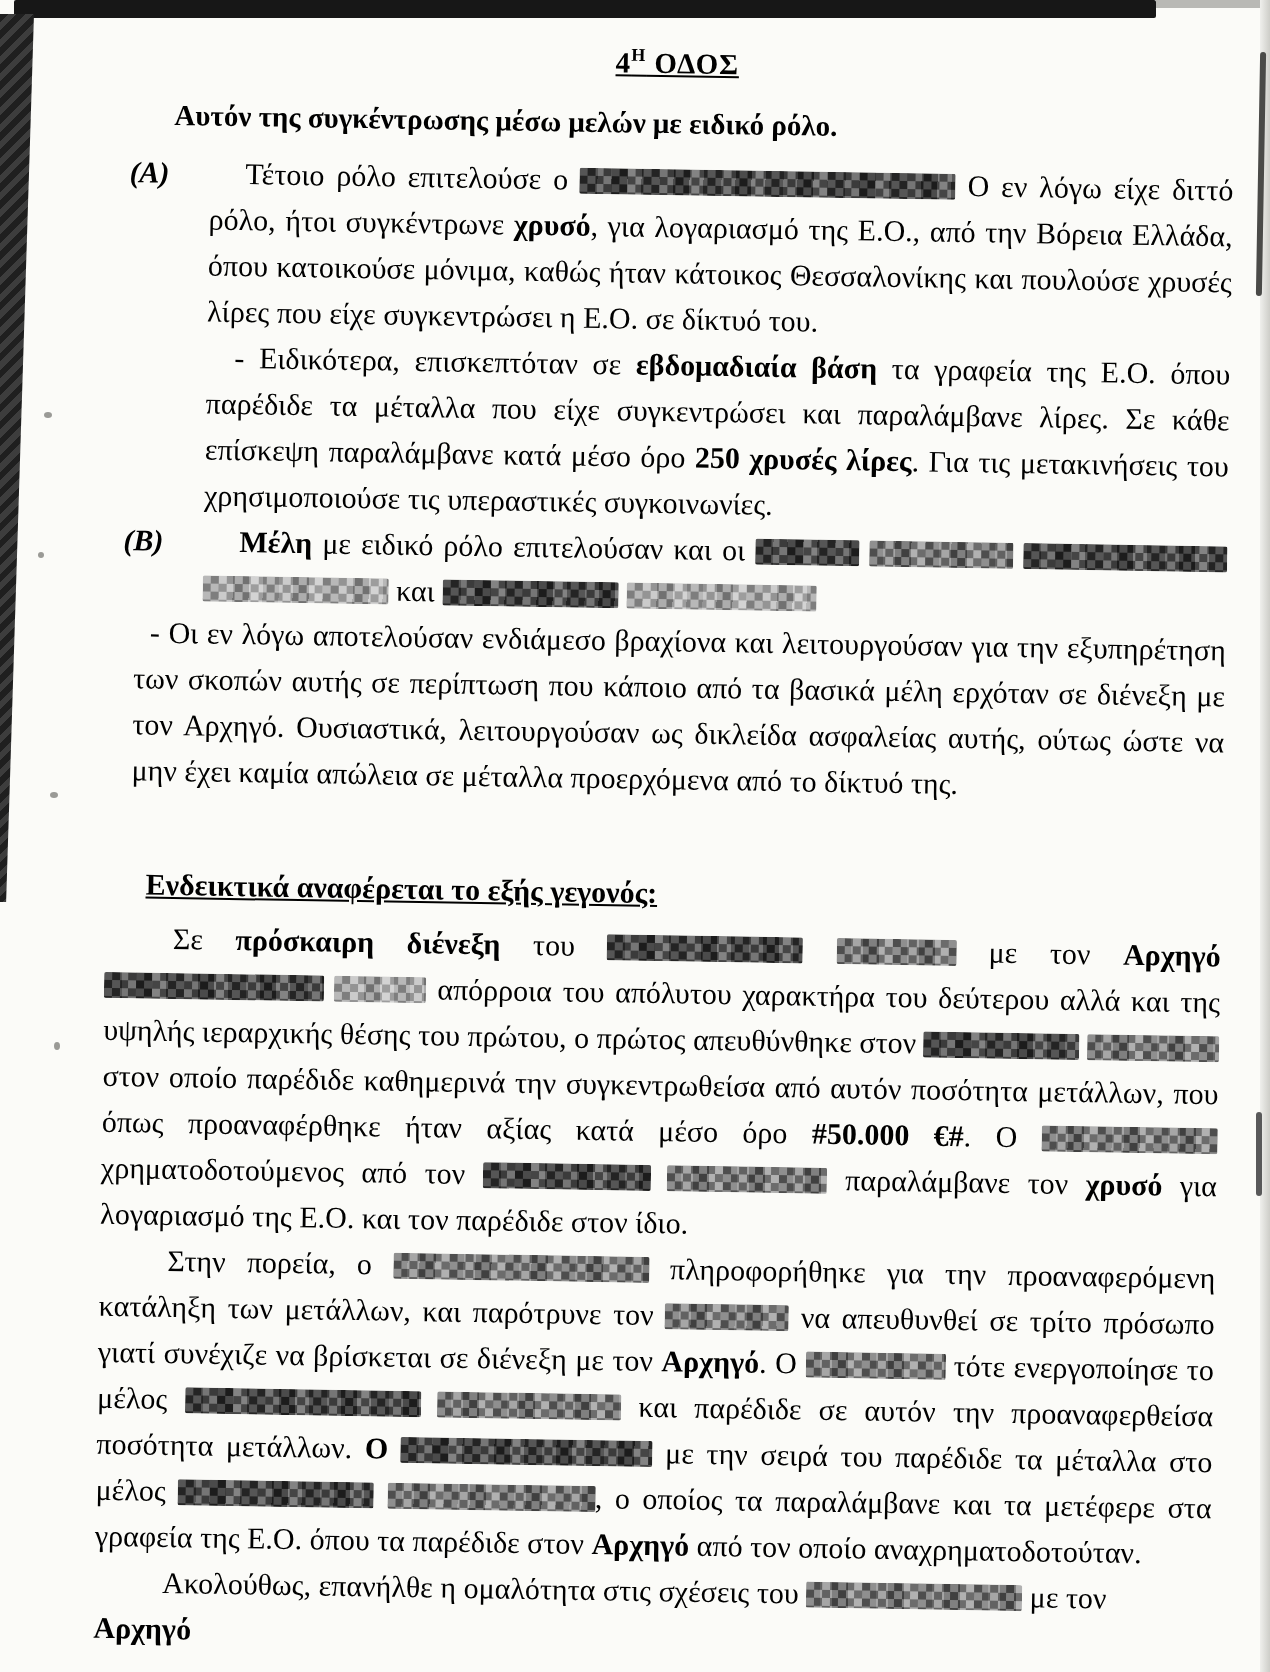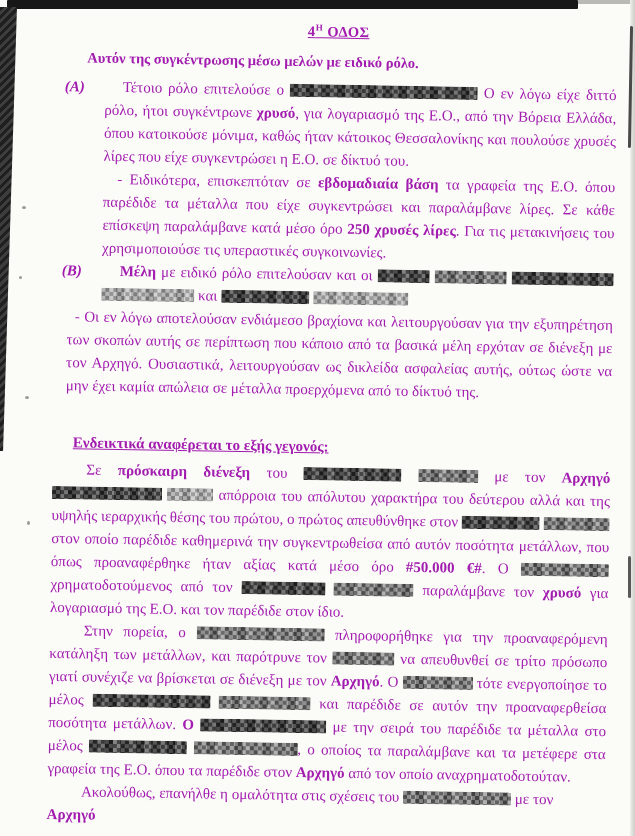--- a/index.html
+++ b/index.html
@@ -2,21 +2,21 @@
 <html lang="el"><head>
 <meta charset="utf-8">
 <style>
   html,body{margin:0;padding:0;background:#e8e8e6;}
   .page{
     position:relative;
     width:635px;height:836px;
     background:#fbfbf8;
     overflow:hidden;
     font-family:"Liberation Serif","DejaVu Serif",serif;
-    color:#a21caf;
+    color:#000000;
   }
   
   .scan-top-bar{position:absolute;top:0;left:7px;width:571px;height:9px;background:#171717;border-radius:1px;}
   .scan-top-bar2{position:absolute;top:0;left:578px;width:57px;height:4px;background:#b9b9b5;}
   .scan-left-strip{
     position:absolute;left:0;top:7px;width:17px;height:444px;
     background:repeating-linear-gradient(135deg,#1f1f1f 0 3px,#3d3d3d 3px 6px);
     clip-path:polygon(0 0,100% 0,18% 100%,0 100%);
   }
   .page-edge-right{position:absolute;top:0;right:0;width:5px;height:100%;background:linear-gradient(to right,#efefec,#cdcdc8);}

